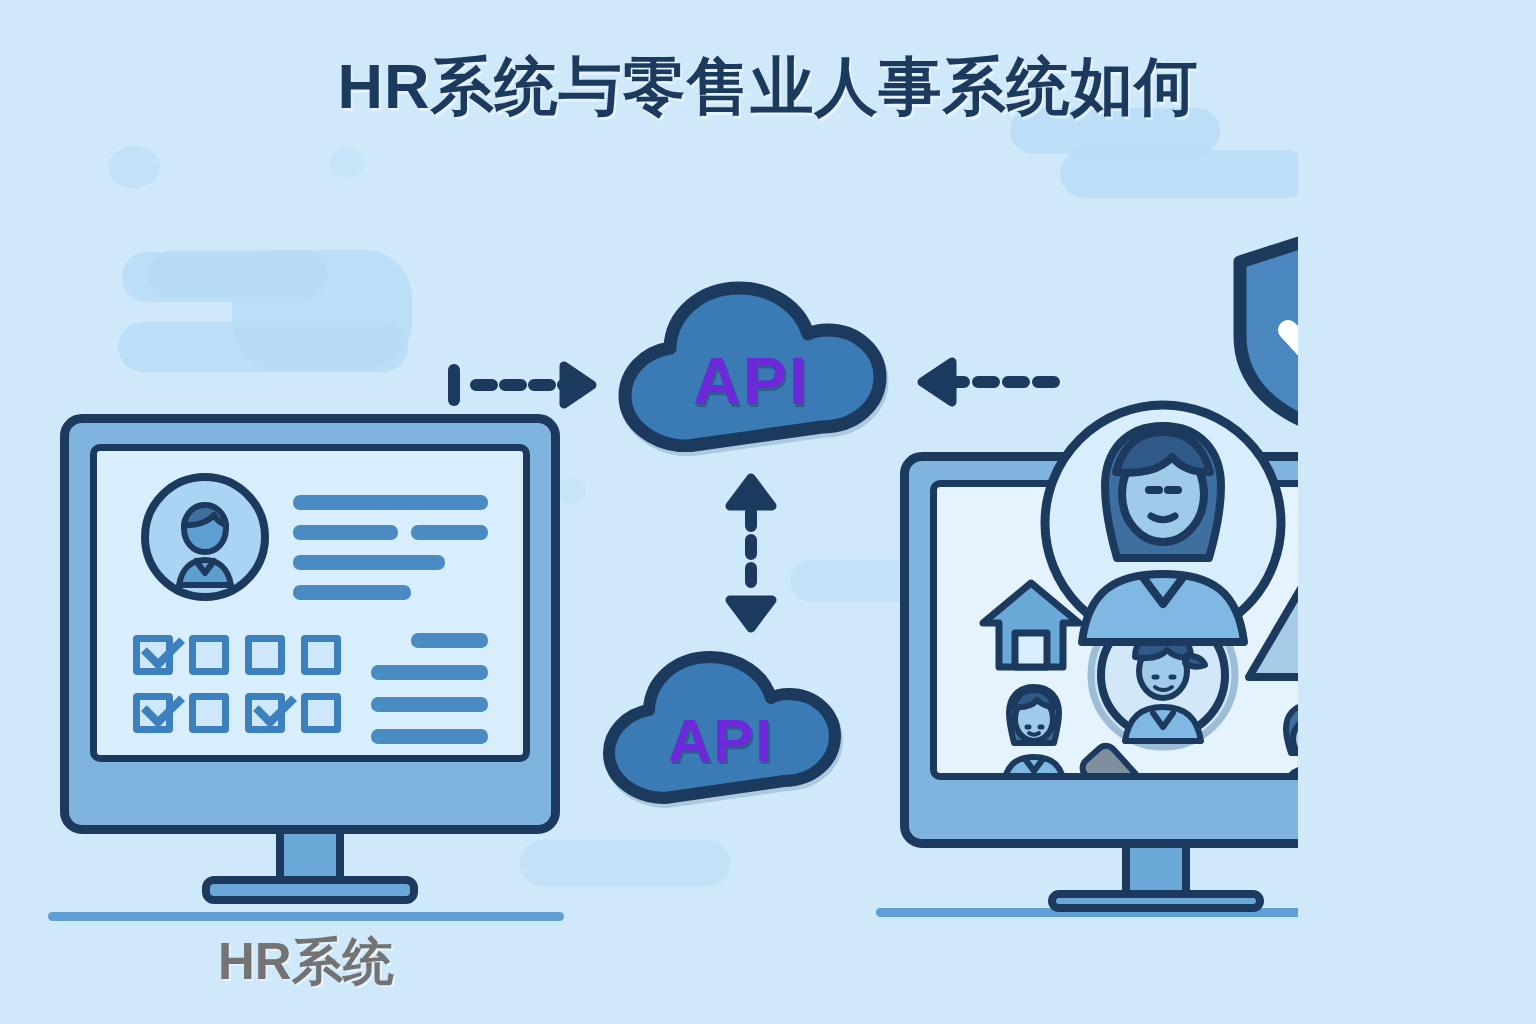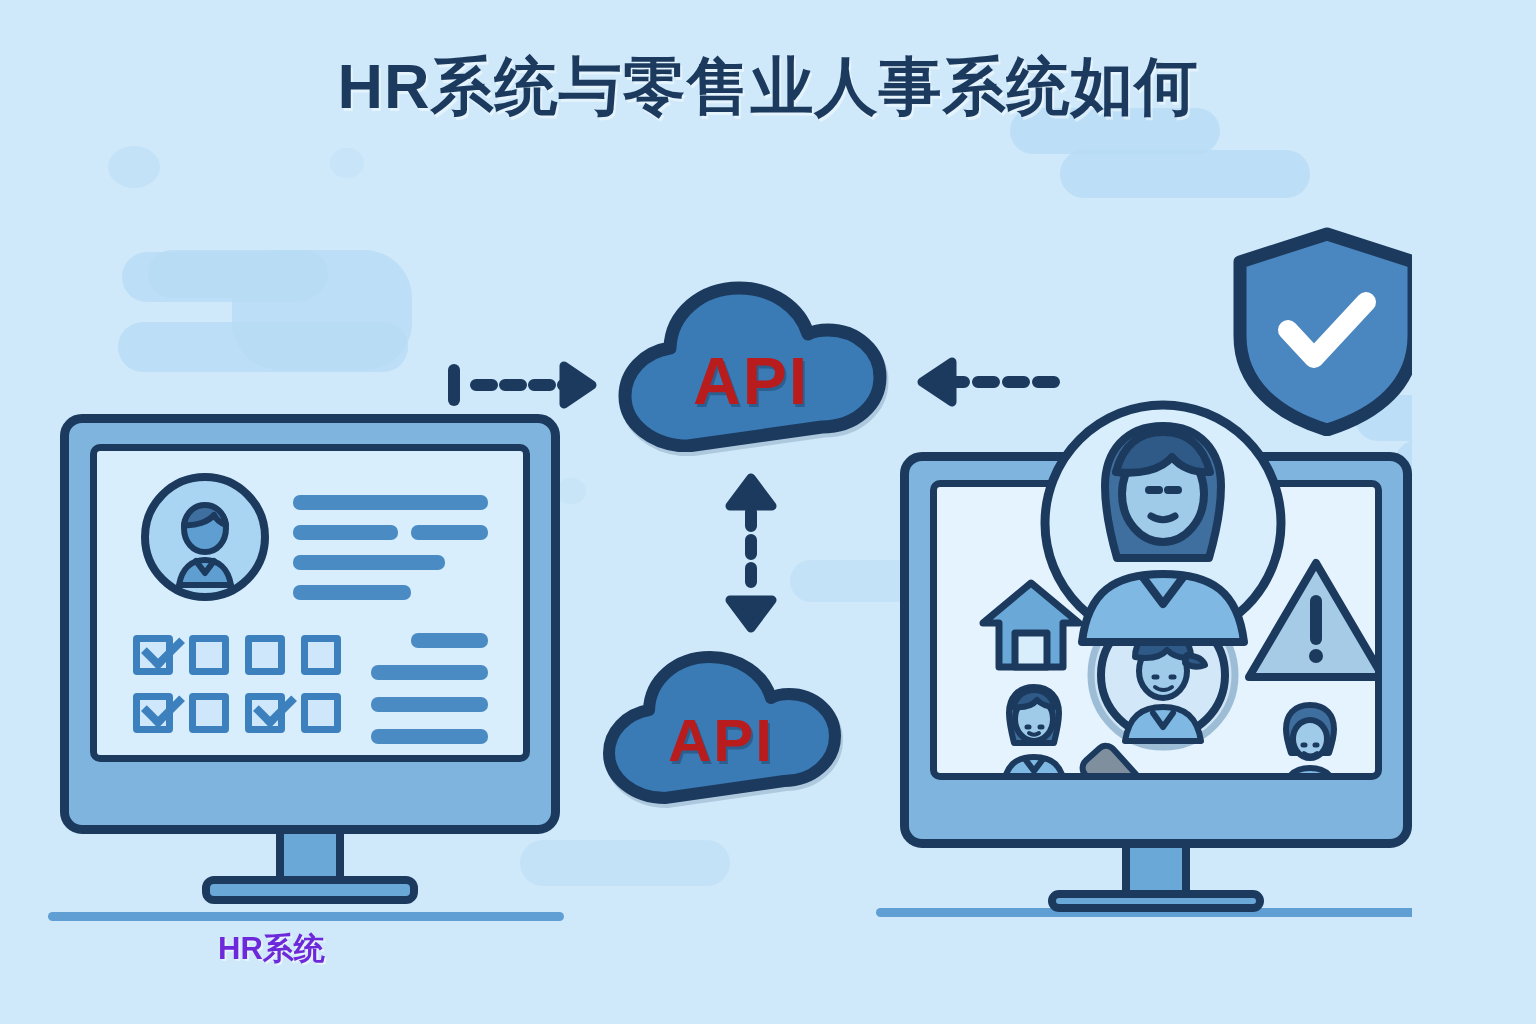--- a/index.html
+++ b/index.html
@@ -1,21 +1,21 @@
 <!DOCTYPE html>
 <html><head>
 <meta charset="utf-8">
 <style>
   html,body{margin:0;padding:0;}
   body{
     width:1536px;height:1024px;overflow:hidden;
     background:#cfe9fa;
     font-family:"Liberation Sans","DejaVu Sans",sans-serif;
   }
-  #stage{position:relative;width:1412px;height:1024px;overflow:hidden;background:#cfe9fa;}
+  #stage{position:relative;width:1298px;height:1024px;overflow:hidden;background:#cfe9fa;}
 
   
   .bgcloud{position:absolute;background:#b9dcf4;border-radius:60px;opacity:.85;}
   .bgblob{position:absolute;background:#bfdff5;border-radius:50%;opacity:.75;}
 
   
   .title-wrap{
     position:absolute;left:0;top:46px;width:1536px;text-align:center;
     z-index:40;pointer-events:none;
   }
@@ -57,42 +57,42 @@
     border-left:8px solid #3c81bd;border-bottom:8px solid #3c81bd;
     transform:rotate(-45deg);transform-origin:center;
   }
 
   
   .api-cloud{position:absolute;z-index:30;}
   .api-cloud svg{display:block;filter:drop-shadow(2px 4px 0 rgba(27,58,94,.18));}
   .api-label{
     position:absolute;left:0;top:0;width:100%;height:100%;
     display:flex;align-items:center;justify-content:center;
-    color:#b91c1c;font-weight:bold;font-size:66px;letter-spacing:2px;
+    color:#6d28d9;font-weight:bold;font-size:66px;letter-spacing:2px;
     text-shadow:2px 3px 0 rgba(20,45,75,.35);
     font-family:"Liberation Sans","DejaVu Sans",sans-serif;
     pointer-events:none;
   }
   .api-cloud.small .api-label{font-size:60px;}
 
   
   .arrow{position:absolute;z-index:32;}
 
   
   .tri-warn{position:absolute;}
   .house{position:absolute;}
   .mag{position:absolute;}
   .person{position:absolute;}
 
   
   .shield{position:absolute;z-index:35;}
 
   
   .caption{
-    position:absolute;color:#6d28d9;font-weight:bold;font-size:31px;
+    position:absolute;color:#737373;font-weight:bold;font-size:51px;
     text-shadow:2px 2px 0 rgba(255,255,255,.45);
     white-space:nowrap;z-index:40;
     font-family:"Liberation Sans","DejaVu Sans",sans-serif;
   }
 </style>
 </head>
 <body>
 
 <div id="stage">
 

